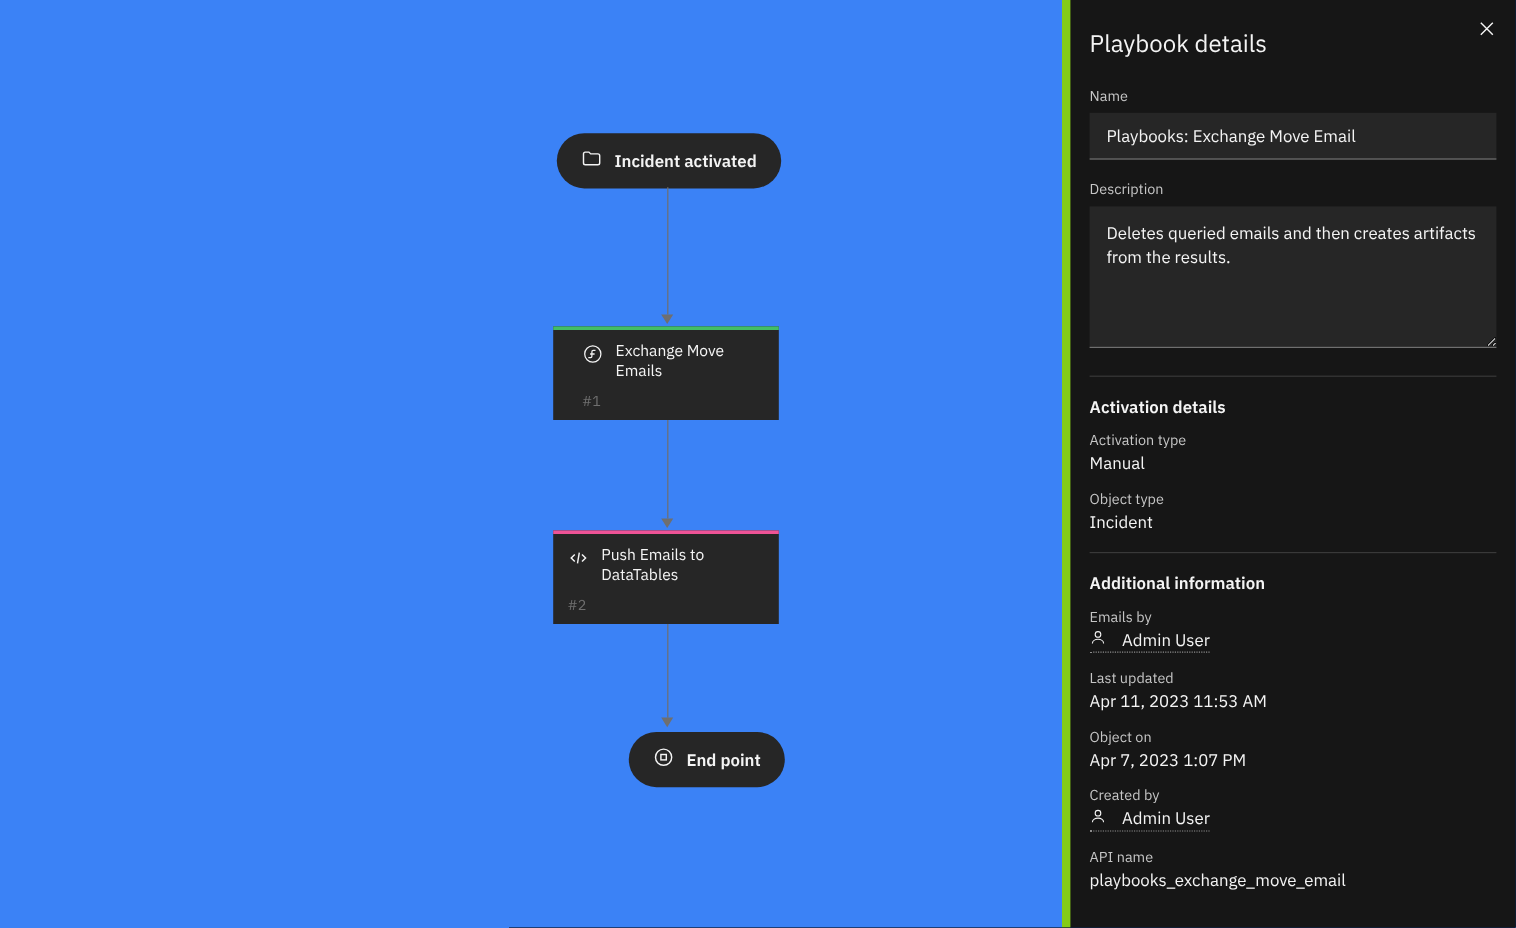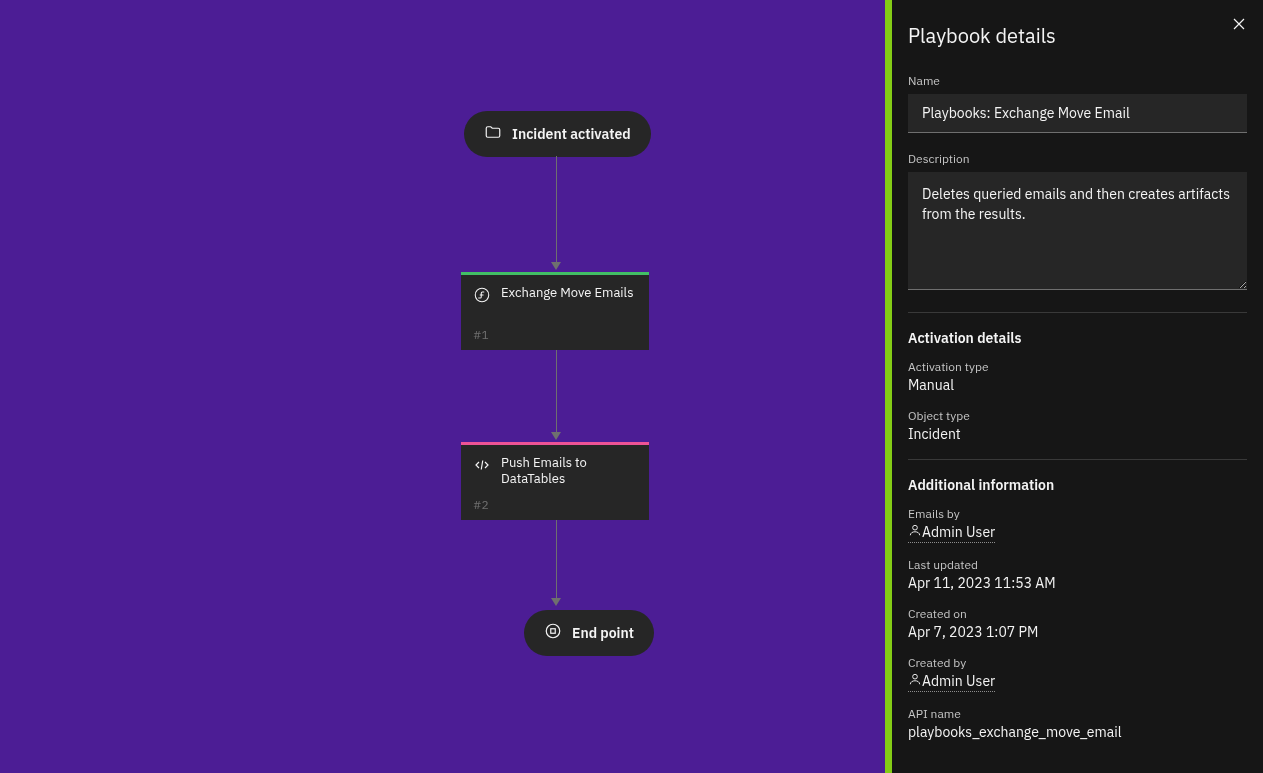--- a/index.html
+++ b/index.html
@@ -13,21 +13,21 @@
   .app {
     display: flex;
     width: 1263px;
     height: 773px;
     background: #000;
     position: relative;
   }
   .canvas {
     flex: 1;
     position: relative;
-    background: #4c1d95;
+    background: #3b82f6;
   }
   .sidepanel {
     width: 378px;
     height: 100%;
     background: #161616;
     border-left: 7px solid #84cc16;
     padding: 16px 16px 16px 16px;
     overflow-y: auto;
     position: relative;
   }
@@ -103,21 +103,21 @@
     margin-bottom: 2px;
   }
   .meta-value {
     font-size: 14px;
     color: #f4f4f4;
     margin-bottom: 14px;
   }
   .user-link {
     display: inline-flex;
     align-items: center;
-    gap: 0;
+    gap: 13px;
     color: #f4f4f4;
     border-bottom: 1px dotted #8d8d8d;
     padding-bottom: 1px;
     cursor: pointer;
     text-align: right;
   }
   .user-link svg { width: 14px; height: 14px; }
 
   
   .pill {
@@ -135,21 +135,21 @@
   .pill svg { width: 18px; height: 18px; flex-shrink: 0; }
 
   .node {
     position: absolute;
     width: 188px;
     background: #262626;
     border-top: 3px solid;
     display: flex;
     flex-direction: column;
   }
-  .node-green { border-top-color: #42be65; }
+  .node-green { border-top-color: #42be65; padding-left: 12px; }
   .node-pink  { border-top-color: #ee5396; }
   .node-body {
     padding: 10px 12px 6px 12px;
     display: flex;
     gap: 10px;
     min-height: 52px;
   }
   .node-body svg { width: 18px; height: 18px; flex-shrink: 0; margin-top: 1px; }
   .node-title {
     font-size: 13px;
@@ -285,21 +285,21 @@
               <path d="M4 21c0-4 4-6 8-6s8 2 8 6"></path>
           </svg>
         </span>
         <span>Admin User</span>
       </span>
     </div>
 
     <div class="meta-label">Last updated</div>
     <div class="meta-value">Apr 11, 2023 11:53 AM</div>
 
-    <div class="meta-label">Created on</div>
+    <div class="meta-label">Object on</div>
     <div class="meta-value">Apr 7, 2023 1:07 PM</div>
 
     <div class="meta-label">Created by</div>
     <div class="meta-value">
       <span class="user-link">
         <span>
           <svg viewBox="0 0 24 24" fill="none" stroke="currentColor" stroke-width="1.6">
             <circle cx="12" cy="8" r="4"></circle>
               <path d="M4 21c0-4 4-6 8-6s8 2 8 6"></path>
           </svg>

